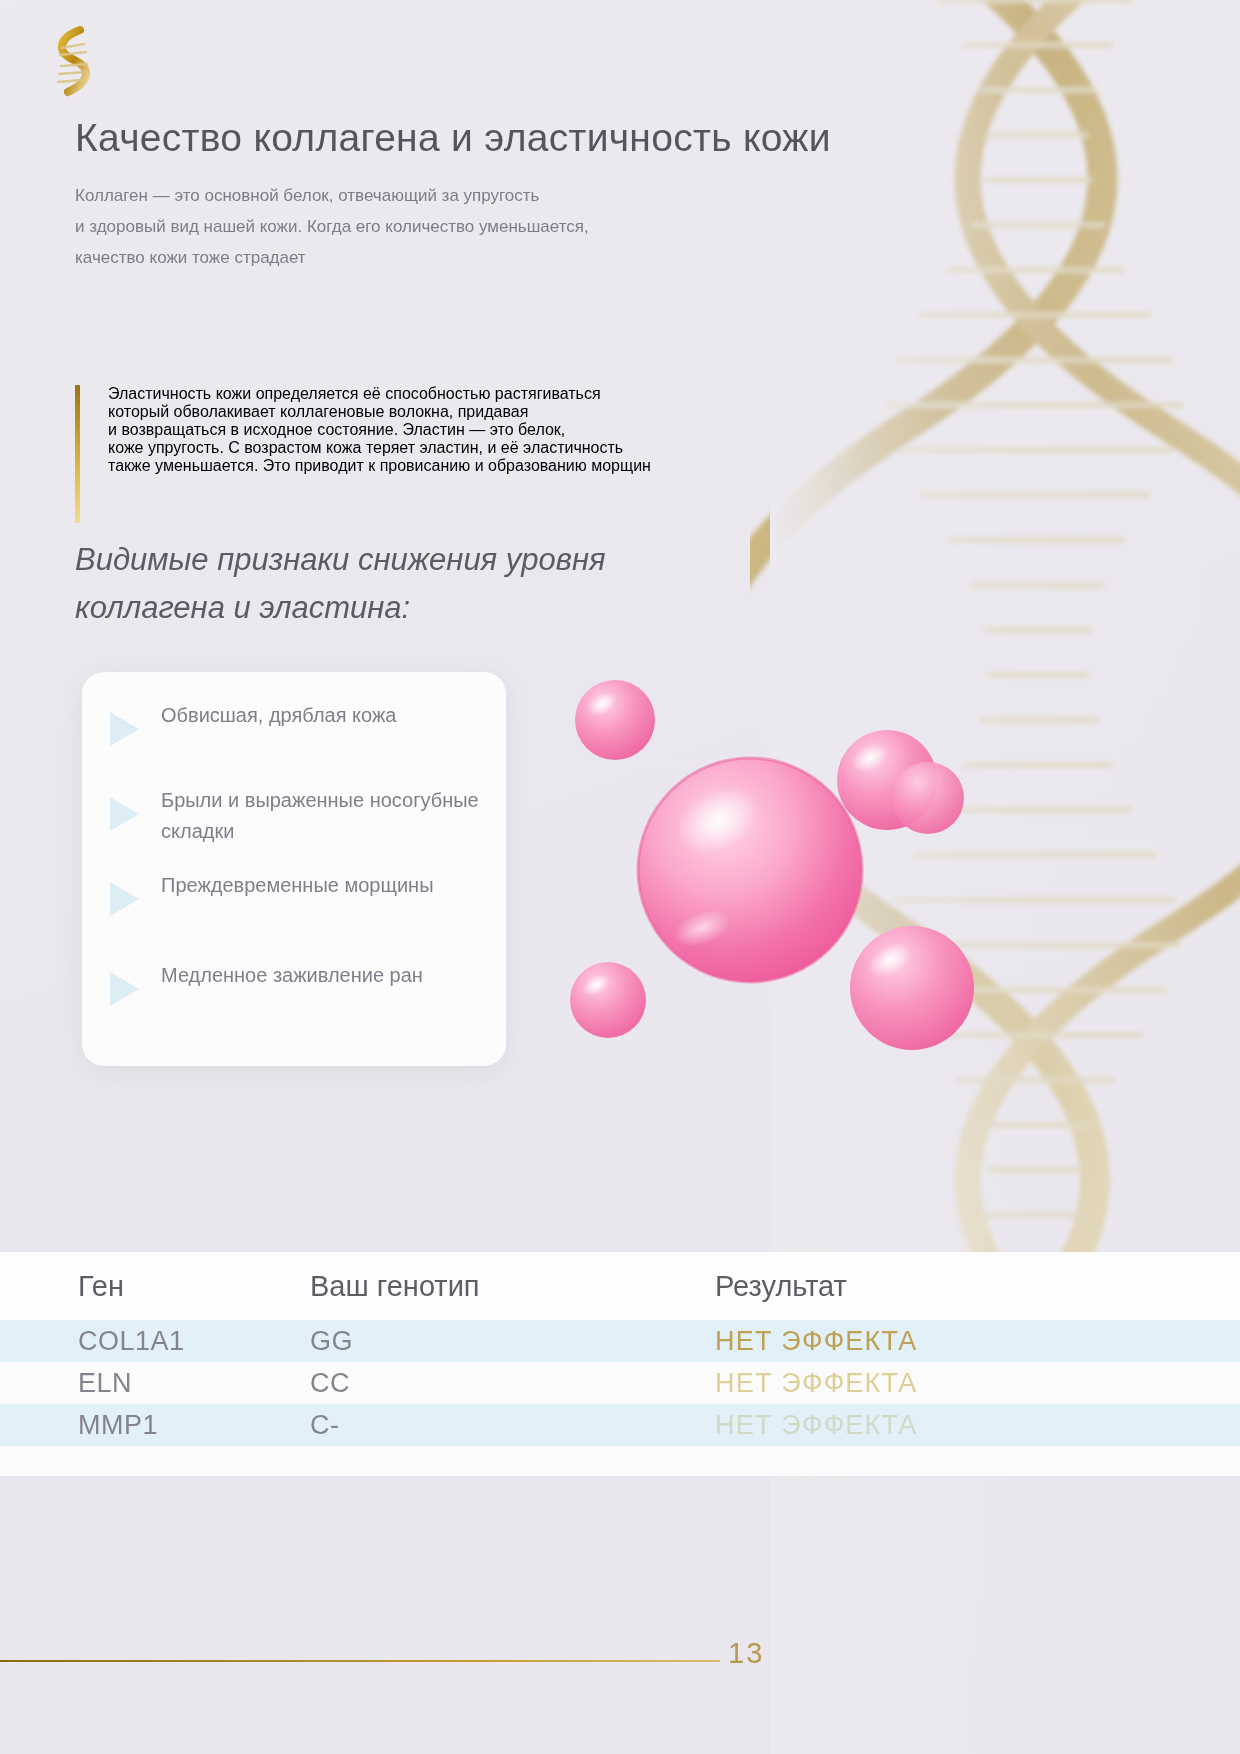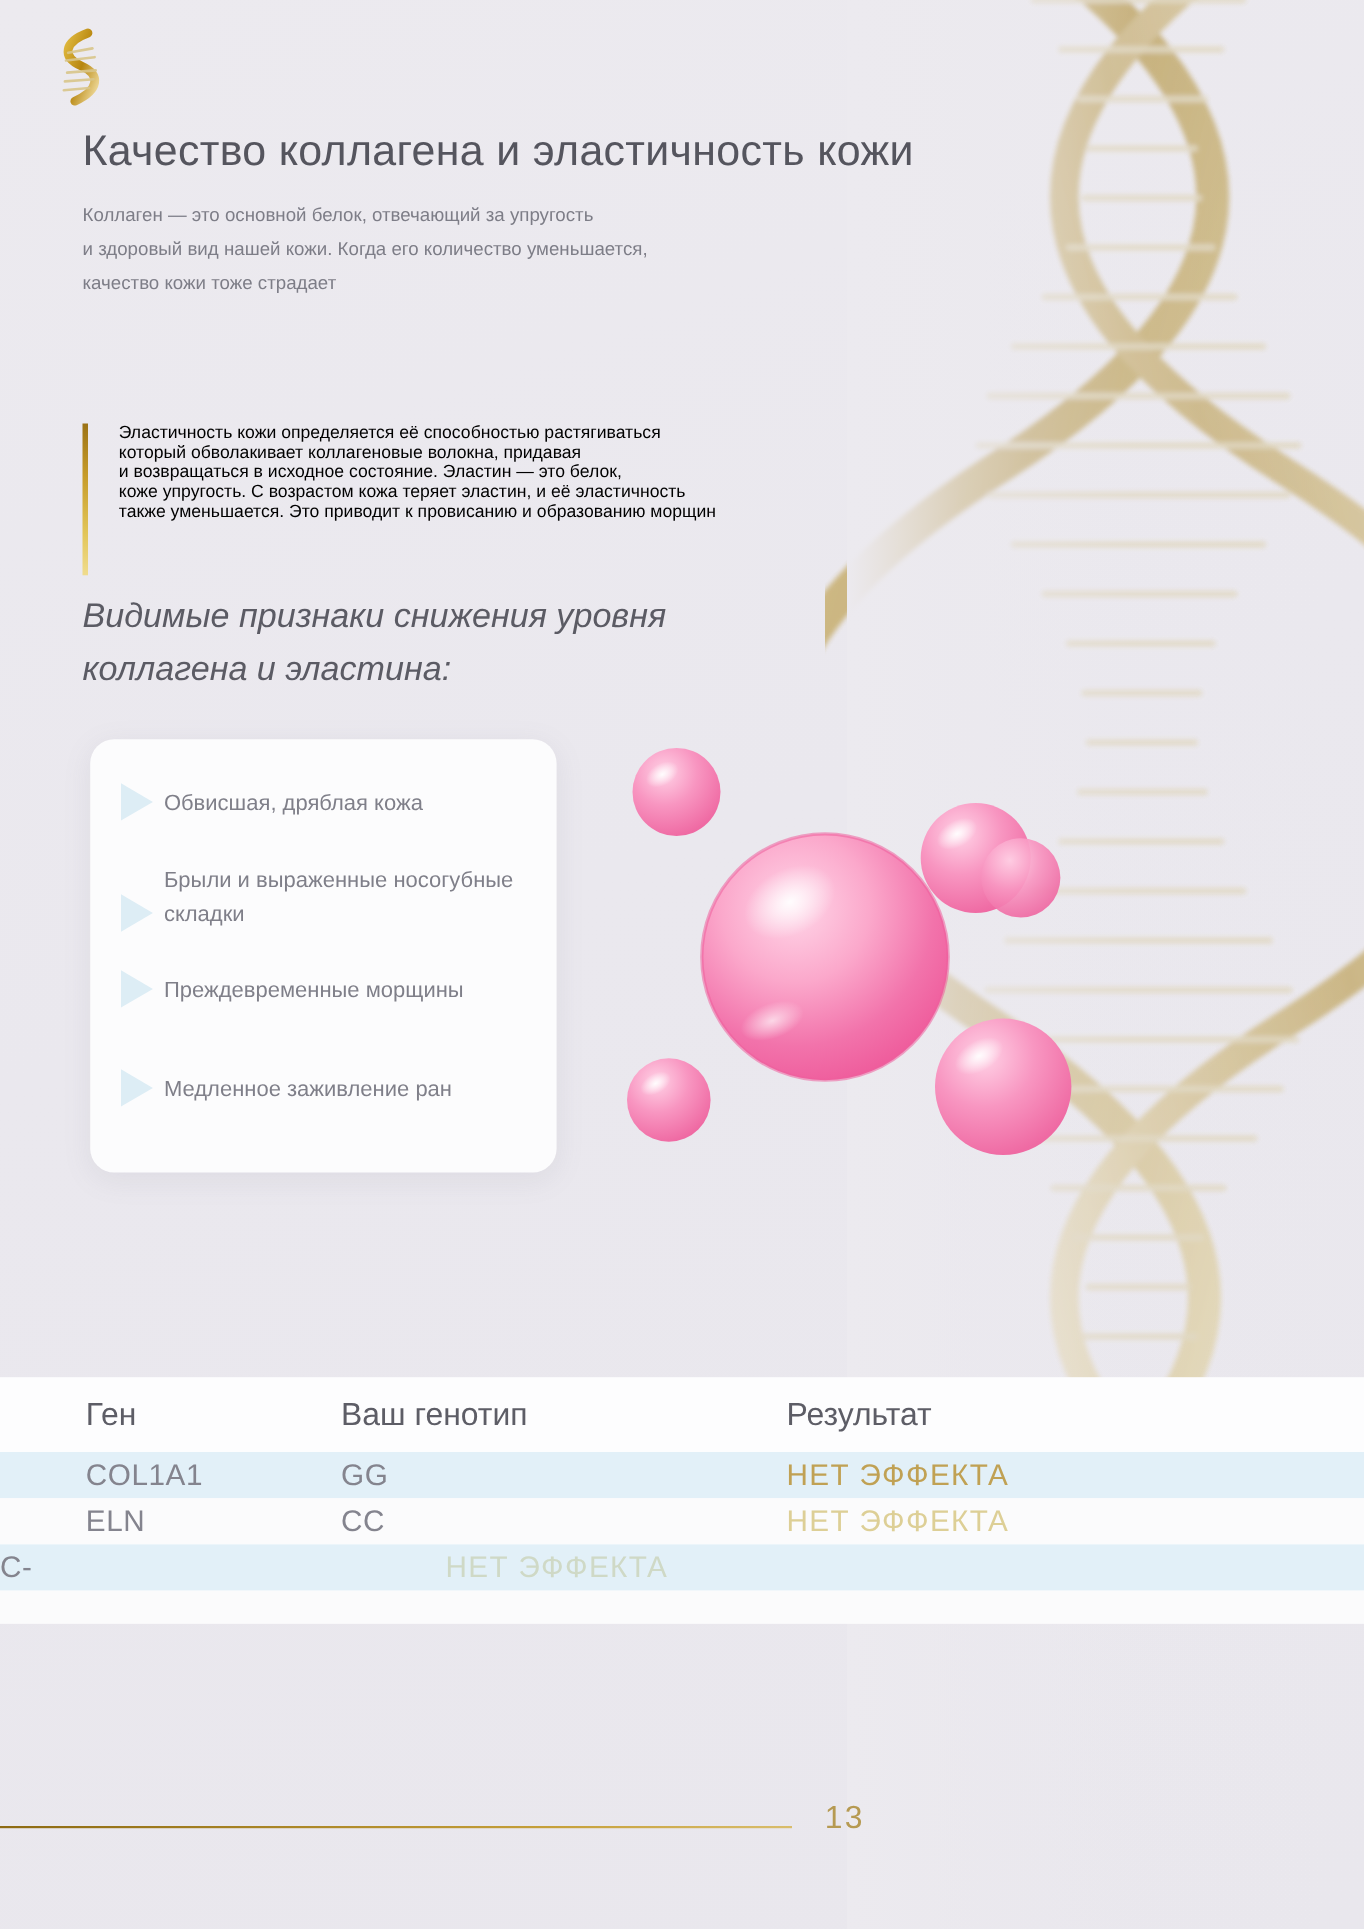--- a/index.html
+++ b/index.html
@@ -69,21 +69,21 @@
 
   
   .card {
     position:absolute; left:82px; top:672px;
     width:424px; height:394px;
     background:#fcfcfd;
     border-radius:22px;
     box-shadow:0 6px 26px rgba(120,120,140,.11);
   }
   .bullet {
-    position:absolute; left:28px; display:flex; align-items:flex-end; gap:10px;
+    position:absolute; left:28px; display:flex; align-items:flex-start; gap:22px;
   }
   .bullet .tri {
     flex:0 0 auto; width:0; height:0; margin-top:12px;
     border-top:17px solid transparent;
     border-bottom:17px solid transparent;
     border-left:29px solid #ddedf5;
   }
   .bullet .txt {
     font-size:20px; font-weight:300; line-height:31px; color:#7f7f89;
     width:330px;
@@ -116,21 +116,20 @@
   .plain  { background:#fbfbfc;justify-content:flex-end; }
   .t-foot { height:30px; background:#fbfbfc; }
 
   
   .footer-rule {
     position:absolute; left:0; top:1660px; width:720px; height:2px;
     background:linear-gradient(90deg,#8d6a12 0%,#c6a03a 70%,#d9bd6b 100%);
   }
   .page-num {
     position:absolute; left:728px; top:1637px; width:80px;
-    text-align:center;
     font-size:29px; font-weight:300; color:#b69a52; letter-spacing:2px;
   }
 </style>
 </head>
 <body>
 
 <div class="page">
 
   <div class="dna-bg">
     <svg viewBox="0 0 560 1500" preserveAspectRatio="none">
@@ -305,20 +304,21 @@
         <div class="c c1">COL1A1</div>
         <div class="c c2">GG</div>
         <div class="c c3" style="color:#c0a154">НЕТ ЭФФЕКТА</div>
       </div>
       <div class="t-row plain">
         <div class="c c1">ELN</div>
         <div class="c c2">CC</div>
         <div class="c c3" style="color:#ddcf96">НЕТ ЭФФЕКТА</div>
       </div>
       <div class="t-row zebra">
+        <div class="c c1">MMP1</div>
         <div class="c c2">C-</div>
         <div class="c c3" style="color:#cfd9c6">НЕТ ЭФФЕКТА</div>
       </div>
     </div>
     <div class="t-foot"></div>
   </div>
 
   <div class="footer-rule"></div>
   <div class="page-num">13</div>
 

